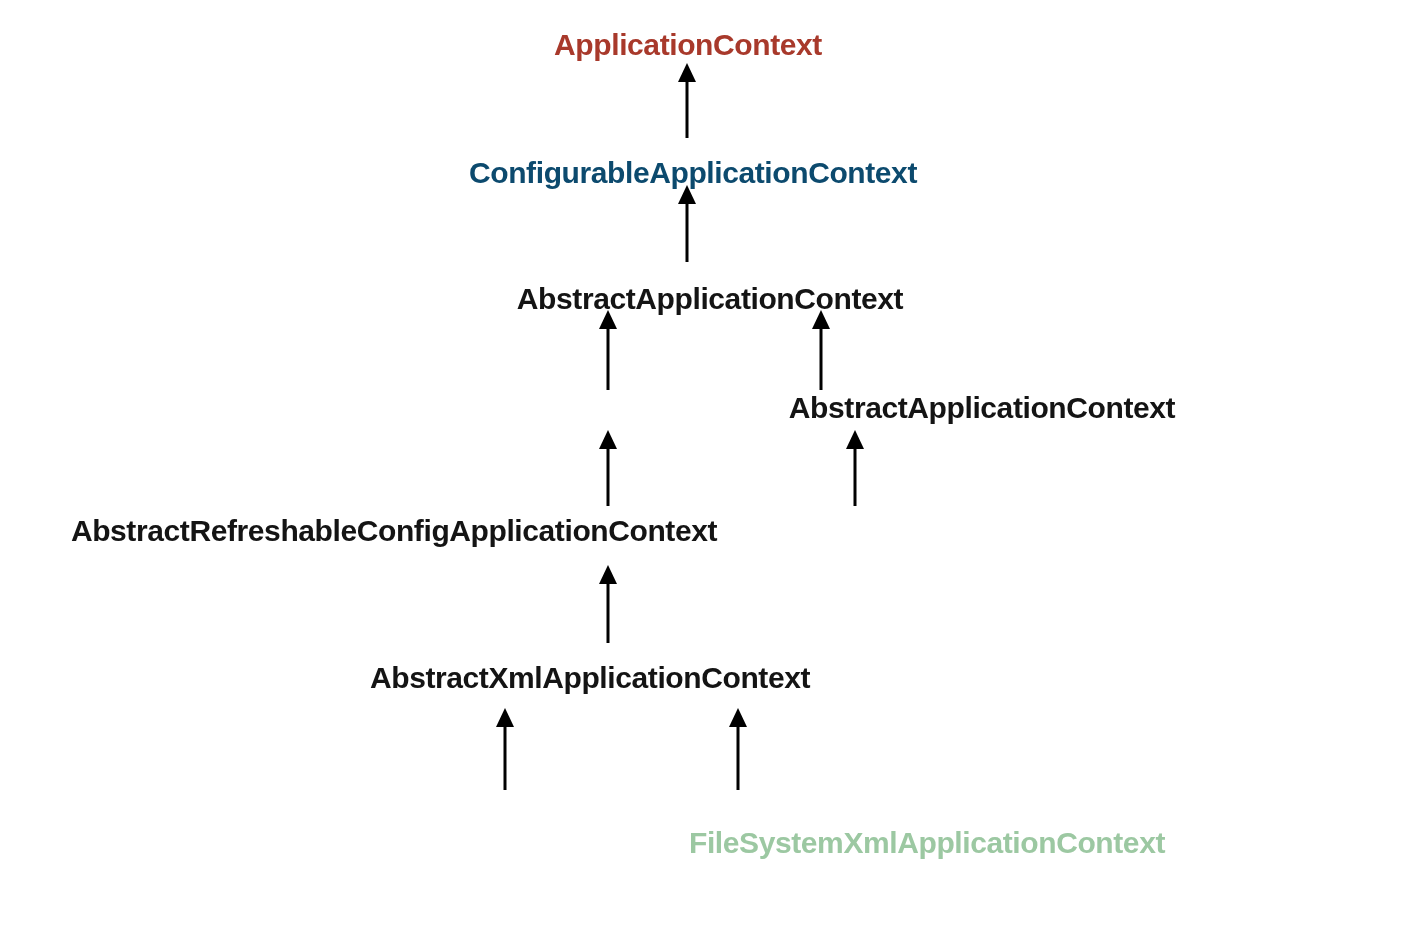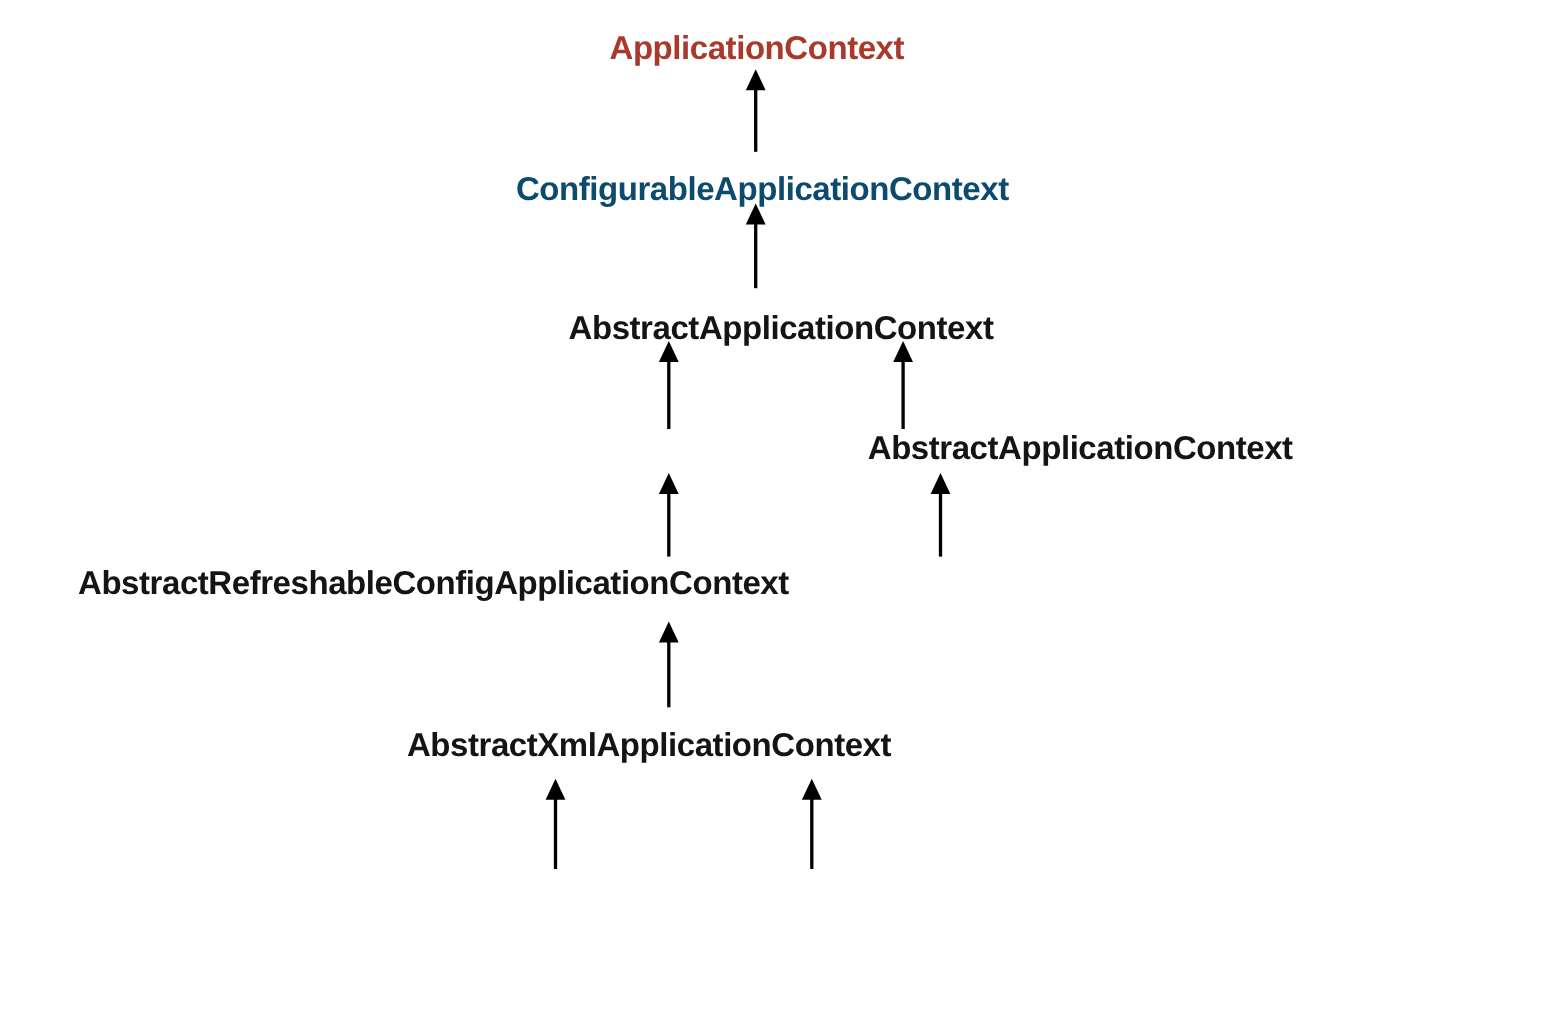--- a/index.html
+++ b/index.html
@@ -62,20 +62,21 @@
 
 
   <div class="node" style="left: 982px; top: 408px; color: rgb(20, 20, 20);">AbstractApplicationContext</div>
 
   <div class="node" style="left: 394px; top: 531px; color: rgb(20, 20, 20);">AbstractRefreshableConfigApplicationContext</div>
 
 
   <div class="node" style="left: 590px; top: 678px; color: rgb(20, 20, 20);">AbstractXmlApplicationContext</div>
 
 
+  <div class="node" style="left: 927px; top: 843px; color: rgb(156, 200, 162);">FileSystemXmlApplicationContext</div>
 
   <div class="arrow" style="left:677px; top:63px; height:75px;">
     <div class="head"></div>
     <div class="shaft"></div>
   </div>
 
   <div class="arrow" style="left:677px; top:185px; height:77px;">
     <div class="head"></div>
     <div class="shaft"></div>
   </div>

